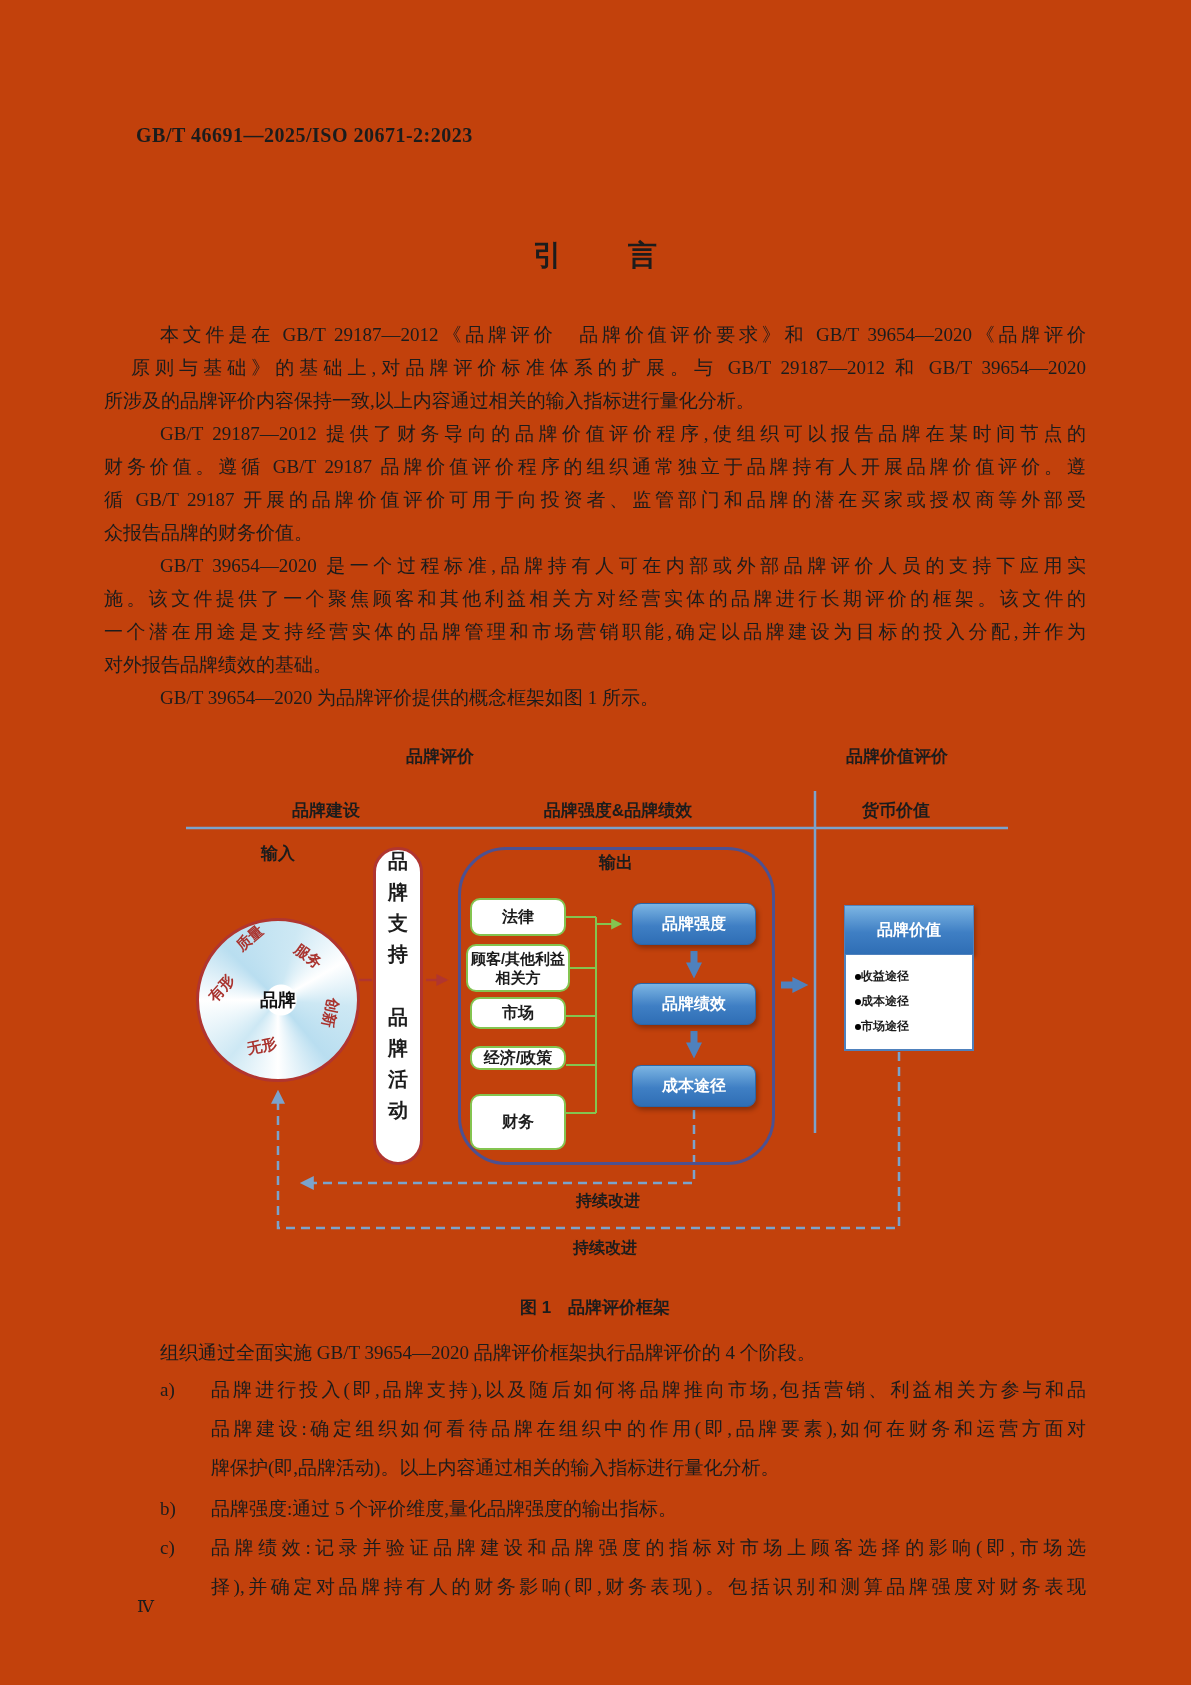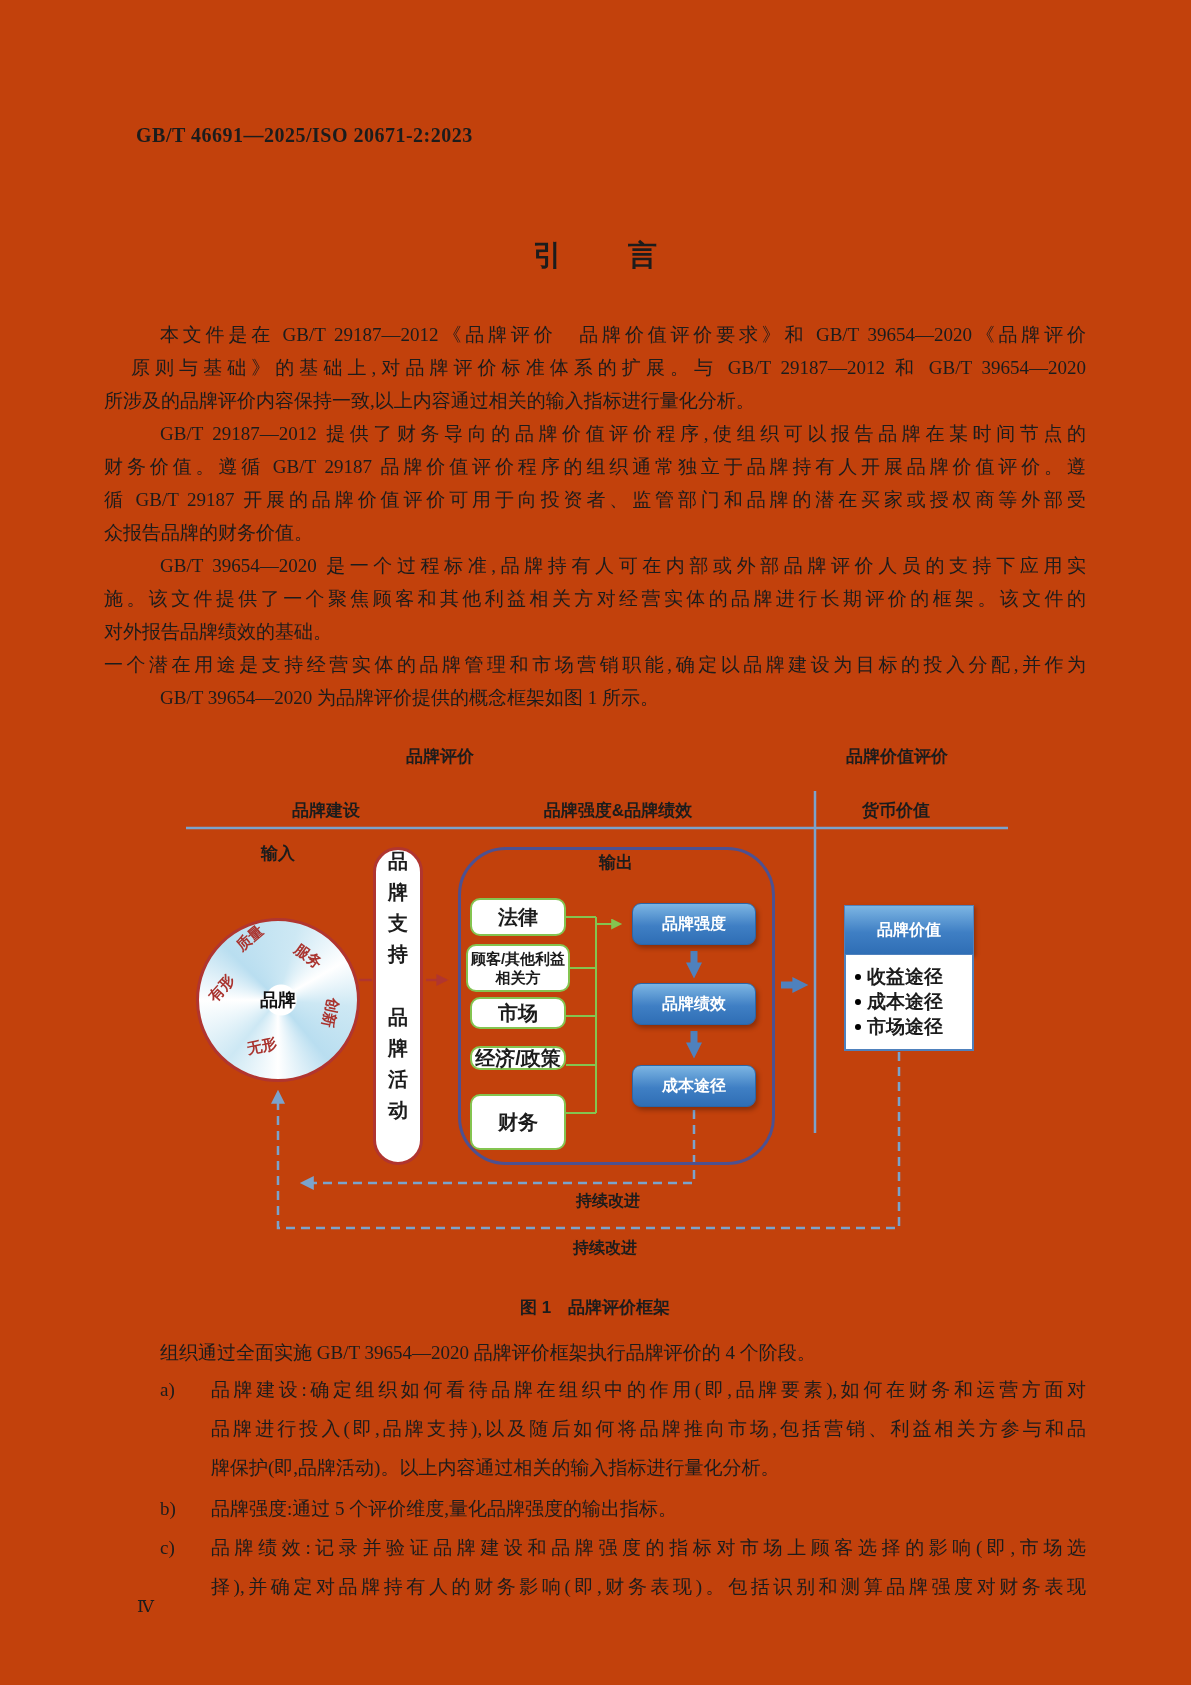--- a/index.html
+++ b/index.html
@@ -45,39 +45,39 @@
   
   .pill{left:373px;top:847px;width:50px;height:318px;box-sizing:border-box;border:3px solid #b1352f;
         border-radius:26px;background:#fff;display:flex;flex-direction:column;align-items:center;
         justify-content:center;gap:32px;padding-bottom:40px;}
   .pill .pl{width:36px;text-align:center;font-family:"Liberation Sans","DejaVu Sans",sans-serif;
             font-weight:bold;font-size:20px;line-height:31px;}
   .bigbox{left:458px;top:847px;width:317px;height:318px;box-sizing:border-box;border:3px solid #4d5191;
           border-radius:48px;background:transparent;}
   .gbox{box-sizing:border-box;border:2.5px solid #84c450;border-radius:10px;background:#fff;
         display:flex;align-items:center;justify-content:center;text-align:center;
-        font-family:"Liberation Sans","DejaVu Sans",sans-serif;font-weight:bold;font-size:20px;}
+        font-family:"Liberation Sans","DejaVu Sans",sans-serif;font-weight:bold;font-size:16px;}
   .g1{left:470px;top:898px;width:96px;height:38px;}
   .g2{left:466px;top:944px;width:104px;height:48px;font-size:15px;line-height:19px;}
   .g3{left:470px;top:997px;width:96px;height:32px;}
   .g4{left:470px;top:1046px;width:96px;height:24px;}
   .g5{left:470px;top:1094px;width:96px;height:56px;}
   .bbox{left:632px;width:124px;height:42px;box-sizing:border-box;border:1px solid #2a66a8;border-radius:9px;
         background:linear-gradient(#7cb5e3,#3f7fc4 55%,#2f6eb5);box-shadow:2px 3px 5px rgba(0,0,0,.3);
         display:flex;align-items:center;justify-content:center;color:#fff;
         font-family:"Liberation Sans","DejaVu Sans",sans-serif;font-weight:bold;font-size:16px;}
   .b1{top:903px;} .b2{top:983px;} .b3{top:1065px;}
   .vhead{left:844px;top:905px;width:130px;height:50px;box-sizing:border-box;border:1.5px solid #4f81bd;
          background:linear-gradient(#7cb5e3,#3f7fc4 55%,#2f6eb5);display:flex;align-items:center;
          justify-content:center;color:#fff;font-family:"Liberation Sans","DejaVu Sans",sans-serif;
          font-weight:bold;font-size:16px;box-shadow:2px 2px 4px rgba(0,0,0,.25);}
   .vbody{left:844px;top:955px;width:130px;height:96px;box-sizing:border-box;border:2px solid #4f81bd;
          border-top:none;background:#fff;padding:9px 0 0 9px;}
-  .vitem{display:flex;align-items:center;gap:6px;height:25px;
-         font-family:"Liberation Sans","DejaVu Sans",sans-serif;font-weight:bold;font-size:19px;}
+  .vitem{display:flex;align-items:center;gap:0;height:25px;
+         font-family:"Liberation Sans","DejaVu Sans",sans-serif;font-weight:bold;font-size:12px;}
   .vitem .dot{width:6px;height:6px;border-radius:50%;background:#000;flex:0 0 auto;}
   .fig-svg{position:absolute;left:0;top:0;z-index:0;}
   .z1{z-index:1;}
 </style>
 </head>
 <body>
 
 <div class="page">
 
   <svg class="fig-svg" width="1191" height="1685" viewBox="0 0 1191 1685">
@@ -126,22 +126,22 @@
   </div>
   <div class="abs para z1" style="top:417px;">
     <div class="ln ind2">GB/T 29187—2012 提供了财务导向的品牌价值评价程序,使组织可以报告品牌在某时间节点的</div>
     <div class="ln">财务价值。遵循 GB/T 29187 品牌价值评价程序的组织通常独立于品牌持有人开展品牌价值评价。遵</div>
     <div class="ln">循 GB/T 29187 开展的品牌价值评价可用于向投资者、监管部门和品牌的潜在买家或授权商等外部受</div>
     <div class="ln short">众报告品牌的财务价值。</div>
   </div>
   <div class="abs para z1" style="top:549px;">
     <div class="ln ind2">GB/T 39654—2020 是一个过程标准,品牌持有人可在内部或外部品牌评价人员的支持下应用实</div>
     <div class="ln">施。该文件提供了一个聚焦顾客和其他利益相关方对经营实体的品牌进行长期评价的框架。该文件的</div>
+    <div class="ln">一个潜在用途是支持经营实体的品牌管理和市场营销职能,确定以品牌建设为目标的投入分配,并作为</div>
     <div class="ln short">对外报告品牌绩效的基础。</div>
-    <div class="ln">一个潜在用途是支持经营实体的品牌管理和市场营销职能,确定以品牌建设为目标的投入分配,并作为</div>
   </div>
   <div class="abs para z1" style="top:681px;">
     <div class="ln ind2 short">GB/T 39654—2020 为品牌评价提供的概念框架如图 1 所示。</div>
   </div>
 
   <div class="abs flabel z1" style="left:440px;top:745px;">品牌评价</div>
   <div class="abs flabel z1" style="left:897px;top:745px;">品牌价值评价</div>
   <div class="abs flabel z1" style="left:326px;top:799px;">品牌建设</div>
   <div class="abs flabel z1" style="left:618px;top:799px;">品牌强度&amp;品牌绩效</div>
   <div class="abs flabel z1" style="left:896px;top:799px;">货币价值</div>
@@ -194,22 +194,22 @@
   <div class="abs flabel z1" style="left:605px;top:1238px;font-size:16px;">持续改进</div>
 
   <div class="abs caption z1">图 1　品牌评价框架</div>
 
   <div class="abs para z1" style="top:1336px;">
     <div class="ln ind2 short">组织通过全面实施 GB/T 39654—2020 品牌评价框架执行品牌评价的 4 个阶段。</div>
   </div>
 
   <div class="abs list-marker z1" style="top:1370px;">a)</div>
   <div class="abs list-ln z1" style="top:1370px;">
+    <div class="ln">品牌进行投入(即,品牌支持),以及随后如何将品牌推向市场,包括营销、利益相关方参与和品</div>
     <div class="ln">品牌建设:确定组织如何看待品牌在组织中的作用(即,品牌要素),如何在财务和运营方面对</div>
-    <div class="ln">品牌进行投入(即,品牌支持),以及随后如何将品牌推向市场,包括营销、利益相关方参与和品</div>
     <div class="ln short">牌保护(即,品牌活动)。以上内容通过相关的输入指标进行量化分析。</div>
   </div>
 
   <div class="abs list-marker z1" style="top:1489px;">b)</div>
   <div class="abs list-ln z1" style="top:1489px;">
     <div class="ln short">品牌强度:通过 5 个评价维度,量化品牌强度的输出指标。</div>
   </div>
 
   <div class="abs list-marker z1" style="top:1528px;">c)</div>
   <div class="abs list-ln z1" style="top:1528px;">

